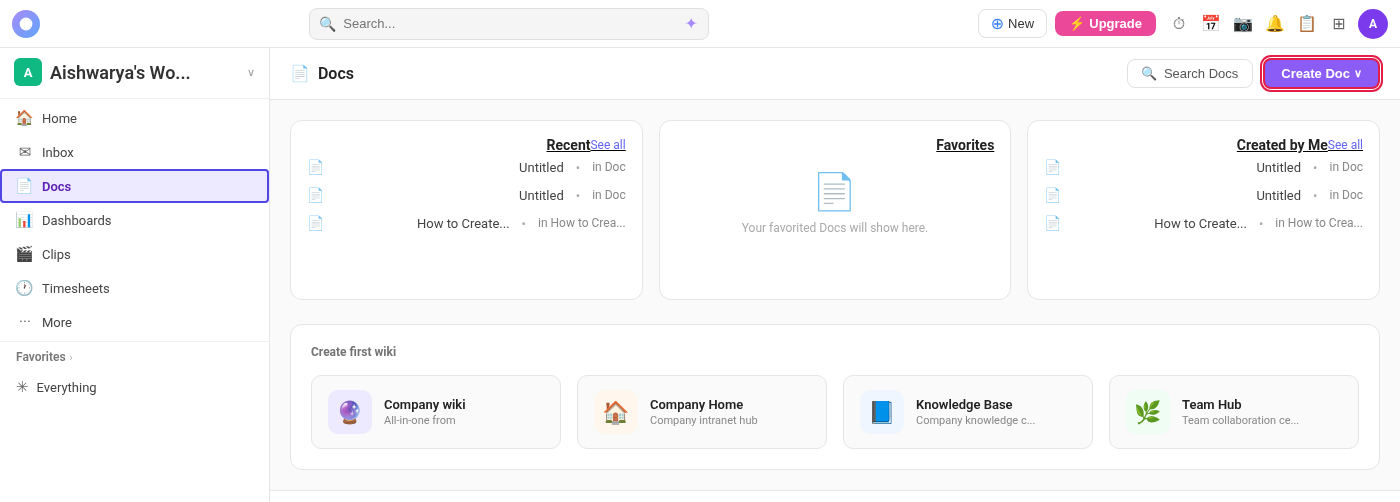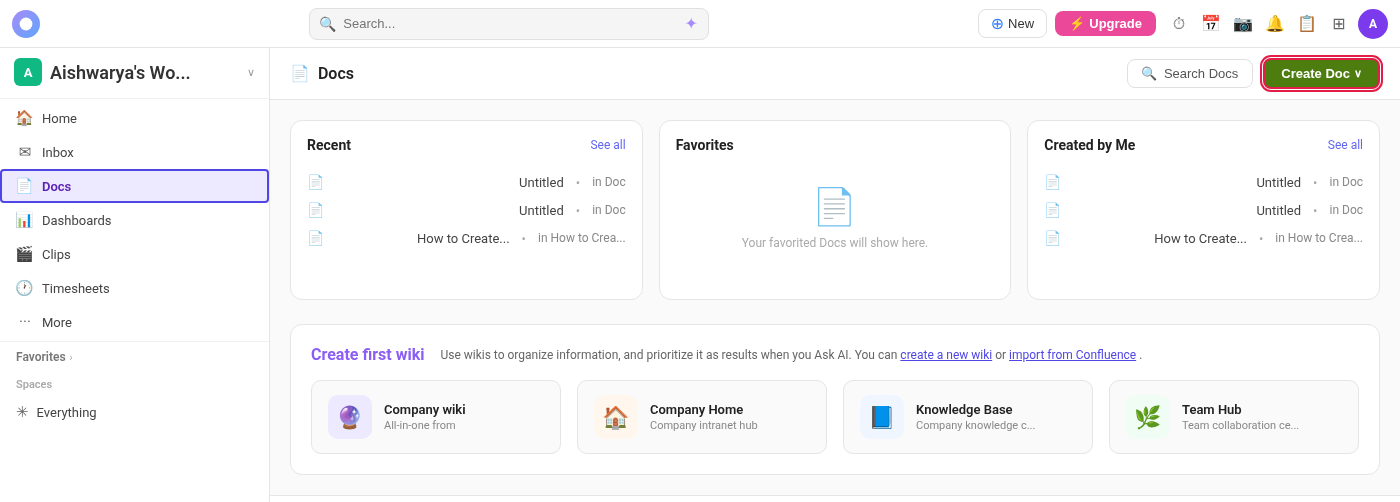--- a/index.html
+++ b/index.html
@@ -82,50 +82,50 @@
     .docs-header-left { display: flex; align-items: center; gap: 8px; }
     .docs-header-icon { color: #666; font-size: 16px; }
     .docs-header-title { font-size: 16px; font-weight: 600; color: #222; }
     .docs-header-right { display: flex; align-items: center; gap: 10px; }
     .search-docs-btn {
       display: flex; align-items: center; gap: 6px; padding: 6px 14px; border: 1px solid #e0e0e0;
       border-radius: 8px; background: #fff; cursor: pointer; font-size: 13px; color: #555;
     }
     .create-doc-btn {
       display: flex; align-items: center; gap: 4px; padding: 6px 16px;
-      background: #4d7c0f; color: #fff; border: 2px solid #e11d48;
+      background: #8b5cf6; color: #fff; border: 2px solid #e11d48;
       border-radius: 8px; cursor: pointer; font-size: 13px; font-weight: 600;
       outline: 2px solid #e11d48; outline-offset: 1px; justify-content: center;
     }
     .create-doc-chevron { font-size: 11px; }
 
     
     .content { padding: 20px; }
 
     
     .cards-row { display: flex; gap: 16px; margin-bottom: 24px; }
     .card {
       flex: 1; background: #fff; border: 1px solid #e5e5e5; border-radius: 12px; padding: 16px; min-height: 180px;
     }
-    .card-header { display: flex; align-items: center; justify-content: space-between; margin-bottom: 15px; }
+    .card-header { display: flex; align-items: center; justify-content: flex-end; margin-bottom: 0; text-decoration: underline; }
     .card-title { font-size: 14px; font-weight: 700; color: #222; }
     .card-see-all { font-size: 12px; color: #6366f1; cursor: pointer; }
     .card-item { display: flex; align-items: center; gap: 8px; padding: 6px 0; font-size: 13px; color: #444; }
     .card-item-icon { color: #666; font-size: 14px; }
     .card-item-text { flex: 1; text-align: right; }
     .card-item-dot { color: #aaa; margin: 0 4px; }
     .card-item-sub { color: #888; font-size: 12px; }
     .card-empty { display: flex; flex-direction: column; align-items: center; justify-content: center; height: 100px; gap: 8px; }
     .card-empty-icon { font-size: 36px; color: #ccc; }
     .card-empty-text { font-size: 12px; color: #aaa; text-align: right; }
 
     
     .wiki-section { background: #fff; border: 1px solid #e5e5e5; border-radius: 12px; padding: 20px; }
     .wiki-header { display: flex; align-items: center; gap: 16px; margin-bottom: 16px; flex-wrap: wrap; }
-    .wiki-title { font-size: 16px; font-weight: 700; color: #8b5cf6; white-space: nowrap; }
+    .wiki-title { font-size: 12px; font-weight: 700; color: #737373; white-space: nowrap; }
     .wiki-desc { font-size: 12px; color: #666; flex: 1; }
     .wiki-link { color: #4f46e5; text-decoration: underline; cursor: pointer; }
 
     .wiki-cards { display: flex; gap: 16px; flex-wrap: wrap; }
     .wiki-card {
       flex: 1; min-width: 200px; border: 1px solid #e5e5e5; border-radius: 10px; padding: 14px 16px;
       display: flex; align-items: center; gap: 12px; cursor: pointer; background: #fafafa;
     }
     .wiki-card-icon { width: 44px; height: 44px; border-radius: 10px; display: flex; align-items: center; justify-content: center; font-size: 22px; flex-shrink: 0; }
     .wiki-card-icon.purple { background: #ede9fe; }
@@ -225,21 +225,20 @@
       <span>More</span>
     </div>
 
     <div class="sidebar-divider"></div>
 
     <div class="sidebar-favorites-row">
       <span class="sidebar-favorites-label">Favorites</span>
       <span class="sidebar-favorites-chevron">›</span>
     </div>
 
-    <div class="sidebar-spaces-label">Spaces</div>
     <div class="sidebar-everything">
       <span class="sidebar-everything-icon">✳</span>
       <span>Everything</span>
     </div>
   </div>
 
   <div class="main">
 
     <div class="docs-header">
       <div class="docs-header-left">
@@ -320,27 +319,20 @@
             <span class="card-item-dot">•</span>
             <span class="card-item-sub">in How to Crea...</span>
           </div>
         </div>
 
       </div>
 
       <div class="wiki-section">
         <div class="wiki-header">
           <span class="wiki-title">Create first wiki</span>
-          <span class="wiki-desc">
-            <span>Use wikis to organize information, and prioritize it as results when you Ask AI. You can</span>
-            <a class="wiki-link">create a new wiki</a>
-            <span> or </span>
-            <a class="wiki-link">import from Confluence</a>
-            <span>.</span>
-          </span>
         </div>
         <div class="wiki-cards">
           <div class="wiki-card">
             <div class="wiki-card-icon purple">🔮</div>
             <div class="wiki-card-info">
               <span class="wiki-card-name">Company wiki</span>
               <span class="wiki-card-sub">All-in-one from</span>
             </div>
           </div>
           <div class="wiki-card">

